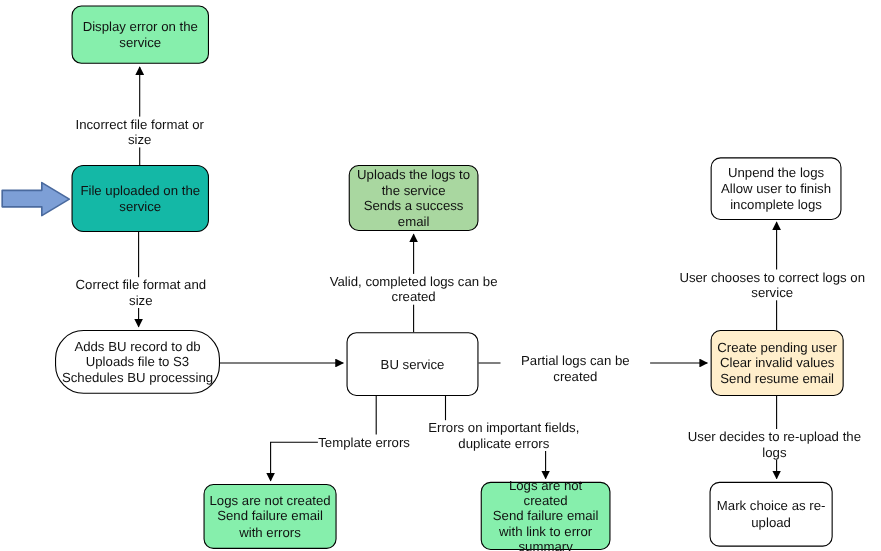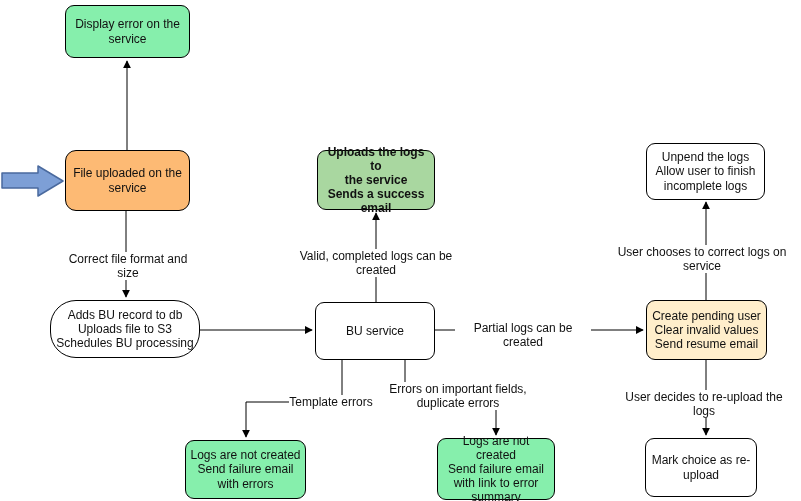--- a/index.html
+++ b/index.html
@@ -26,22 +26,22 @@
     display: flex;
     align-items: center;
     justify-content: center;
     text-align: center;
     white-space: pre-line;
     line-height: 1.17;
     padding: 2px 3px;
     background: #ffffff;
   }
   .node--pink   { background: #86efac; }
-  .node--blue   { background: #fdba74; }
-  .node--green  { background: #a9d7a0; font-weight: bold; }
+  .node--blue   { background: #14b8a6; }
+  .node--green  { background: #a9d7a0; }
   .node--yellow { background: #ffeecb; }
   .node--white  { background: #ffffff; }
   .edge-label {
     position: absolute;
     background: #ffffff;
     text-align: center;
     white-space: pre-line;
     line-height: 1.17;
   }
   
@@ -111,20 +111,21 @@
   <div class="node node--white" id="n-mark-choice">Mark choice as re-
 upload</div>
   <div class="node node--pink" id="n-logs-errors">Logs are not created
 Send failure email
 with errors</div>
   <div class="node node--pink" id="n-logs-summary">Logs are not created
 Send failure email
 with link to error
 summary</div>
 
+  <div class="edge-label" id="l-incorrect">Incorrect file format or size</div>
   <div class="edge-label" id="l-correct">Correct file format and size</div>
   <div class="edge-label" id="l-valid">Valid, completed logs can be created</div>
   <div class="edge-label" id="l-partial">Partial logs can be created</div>
   <div class="edge-label" id="l-template">Template errors</div>
   <div class="edge-label" id="l-important">Errors on important fields,
 duplicate errors</div>
   <div class="edge-label" id="l-choose">User chooses to correct logs on service</div>
   <div class="edge-label" id="l-reupload">User decides to re-upload the logs</div>
 
 </div>

